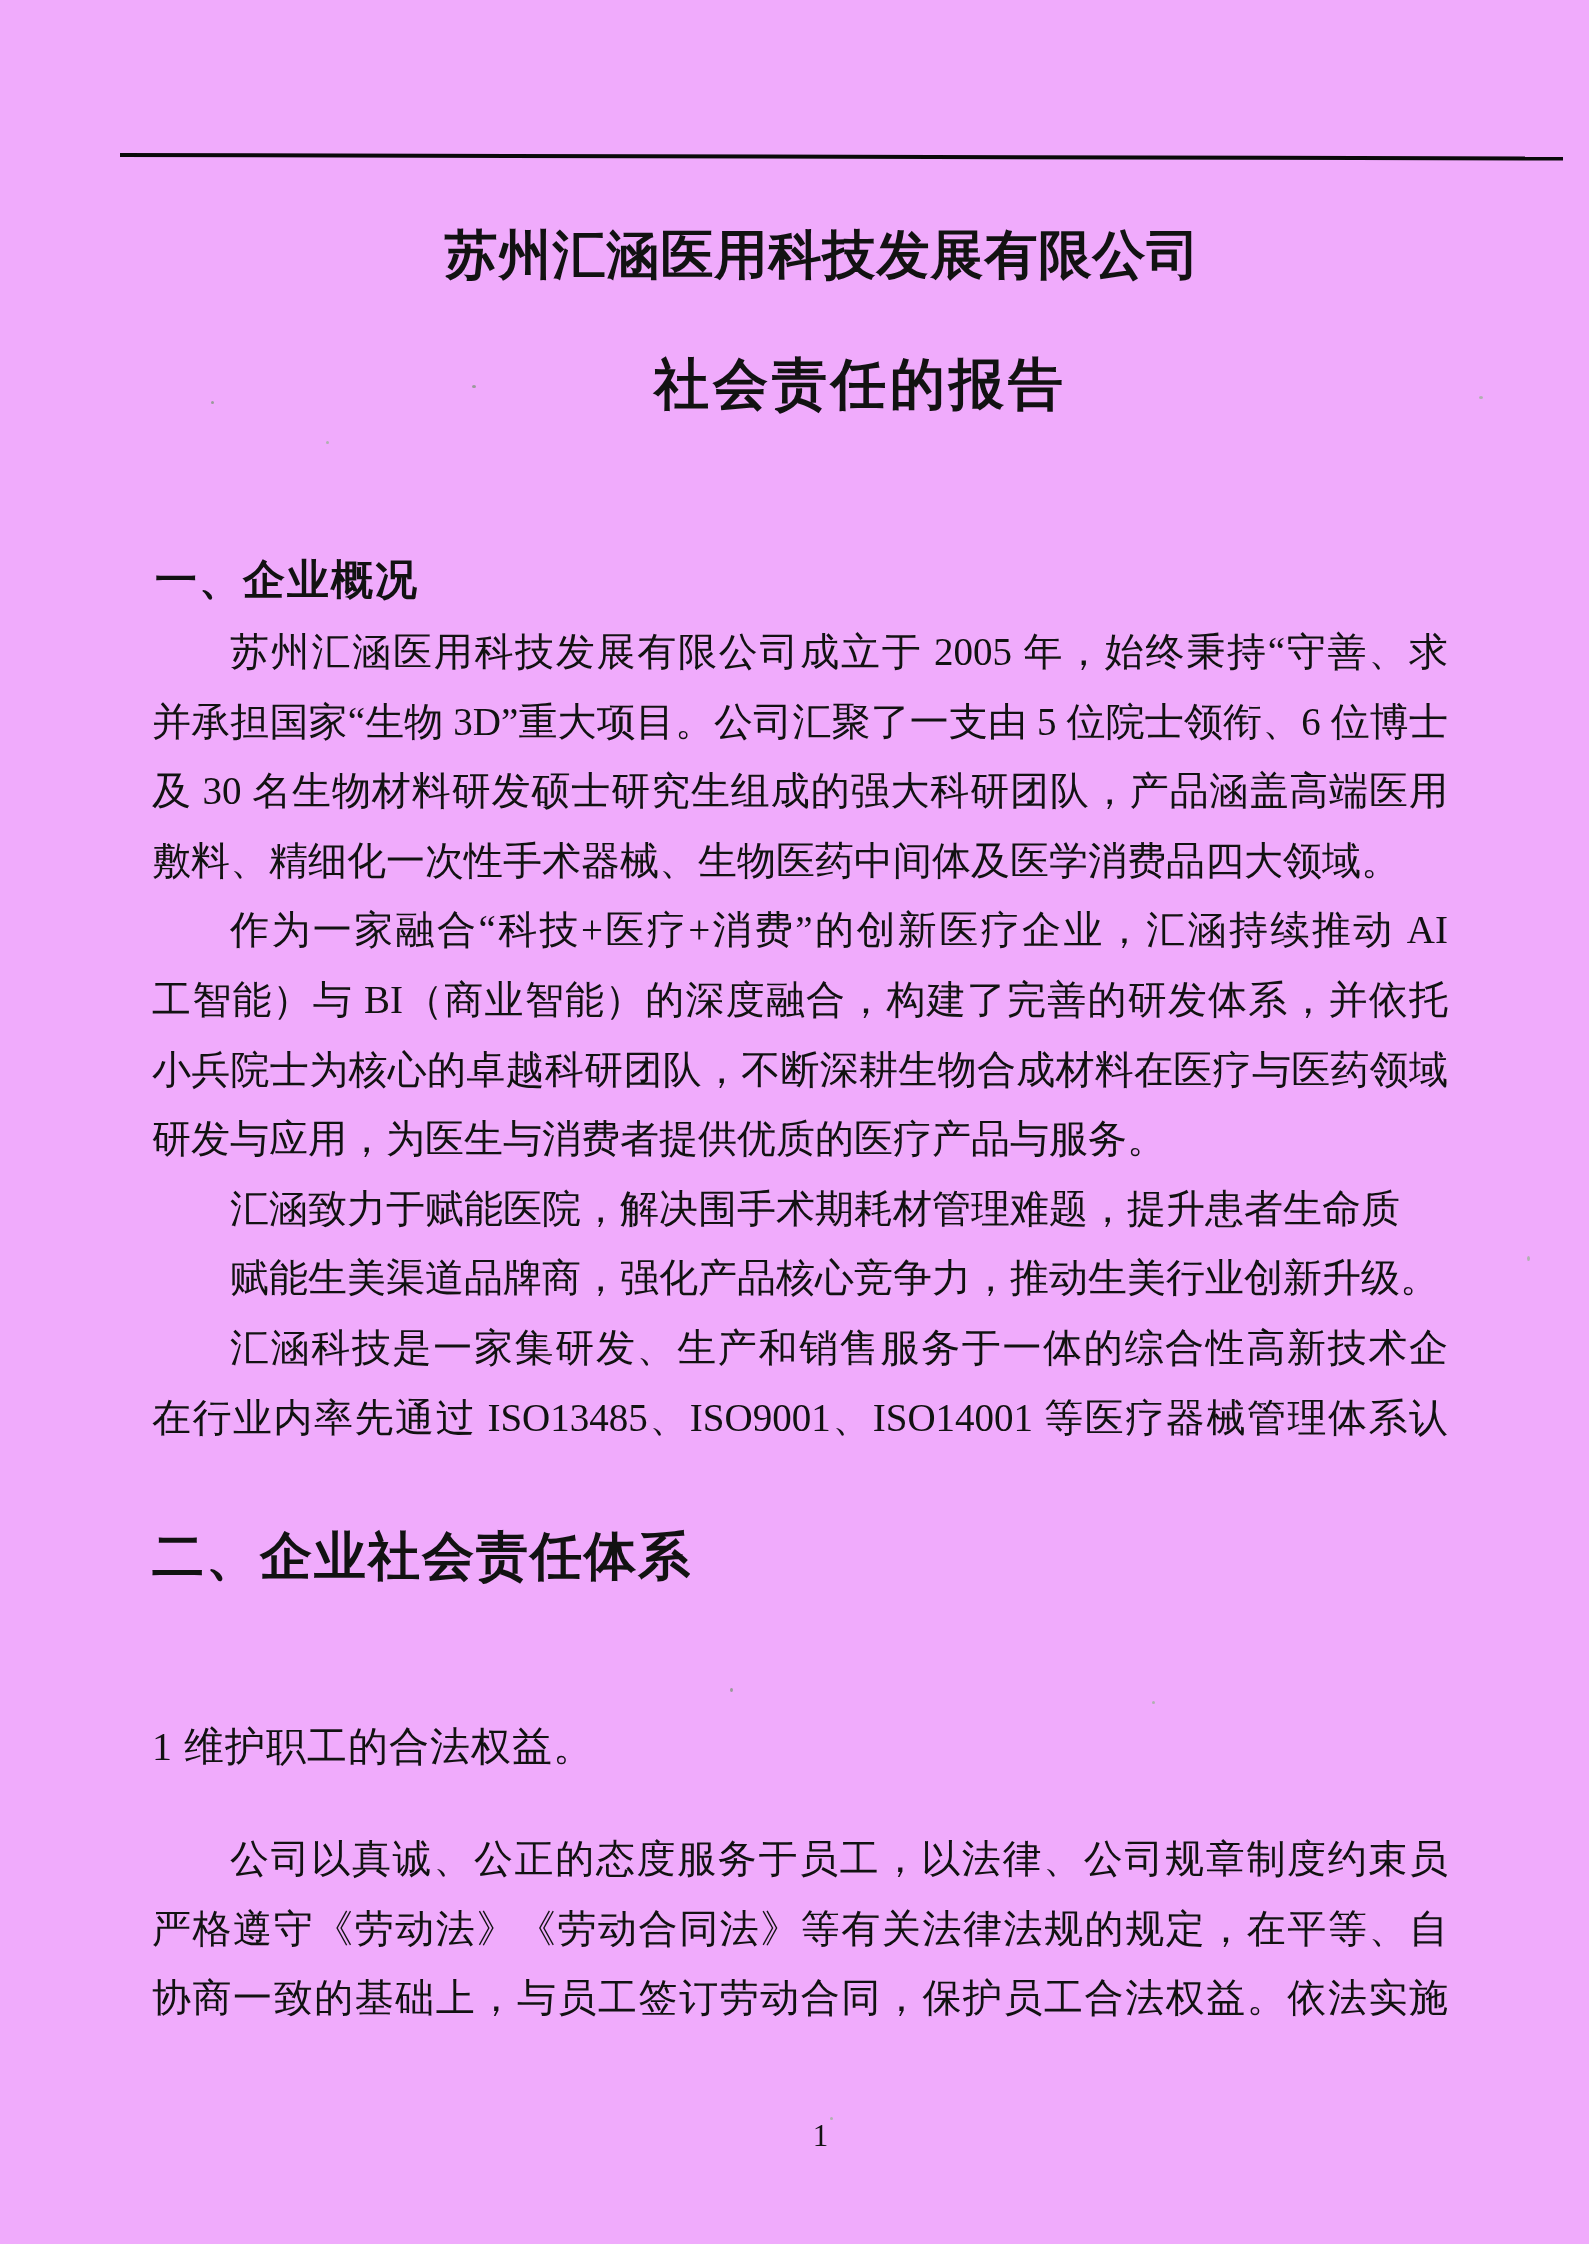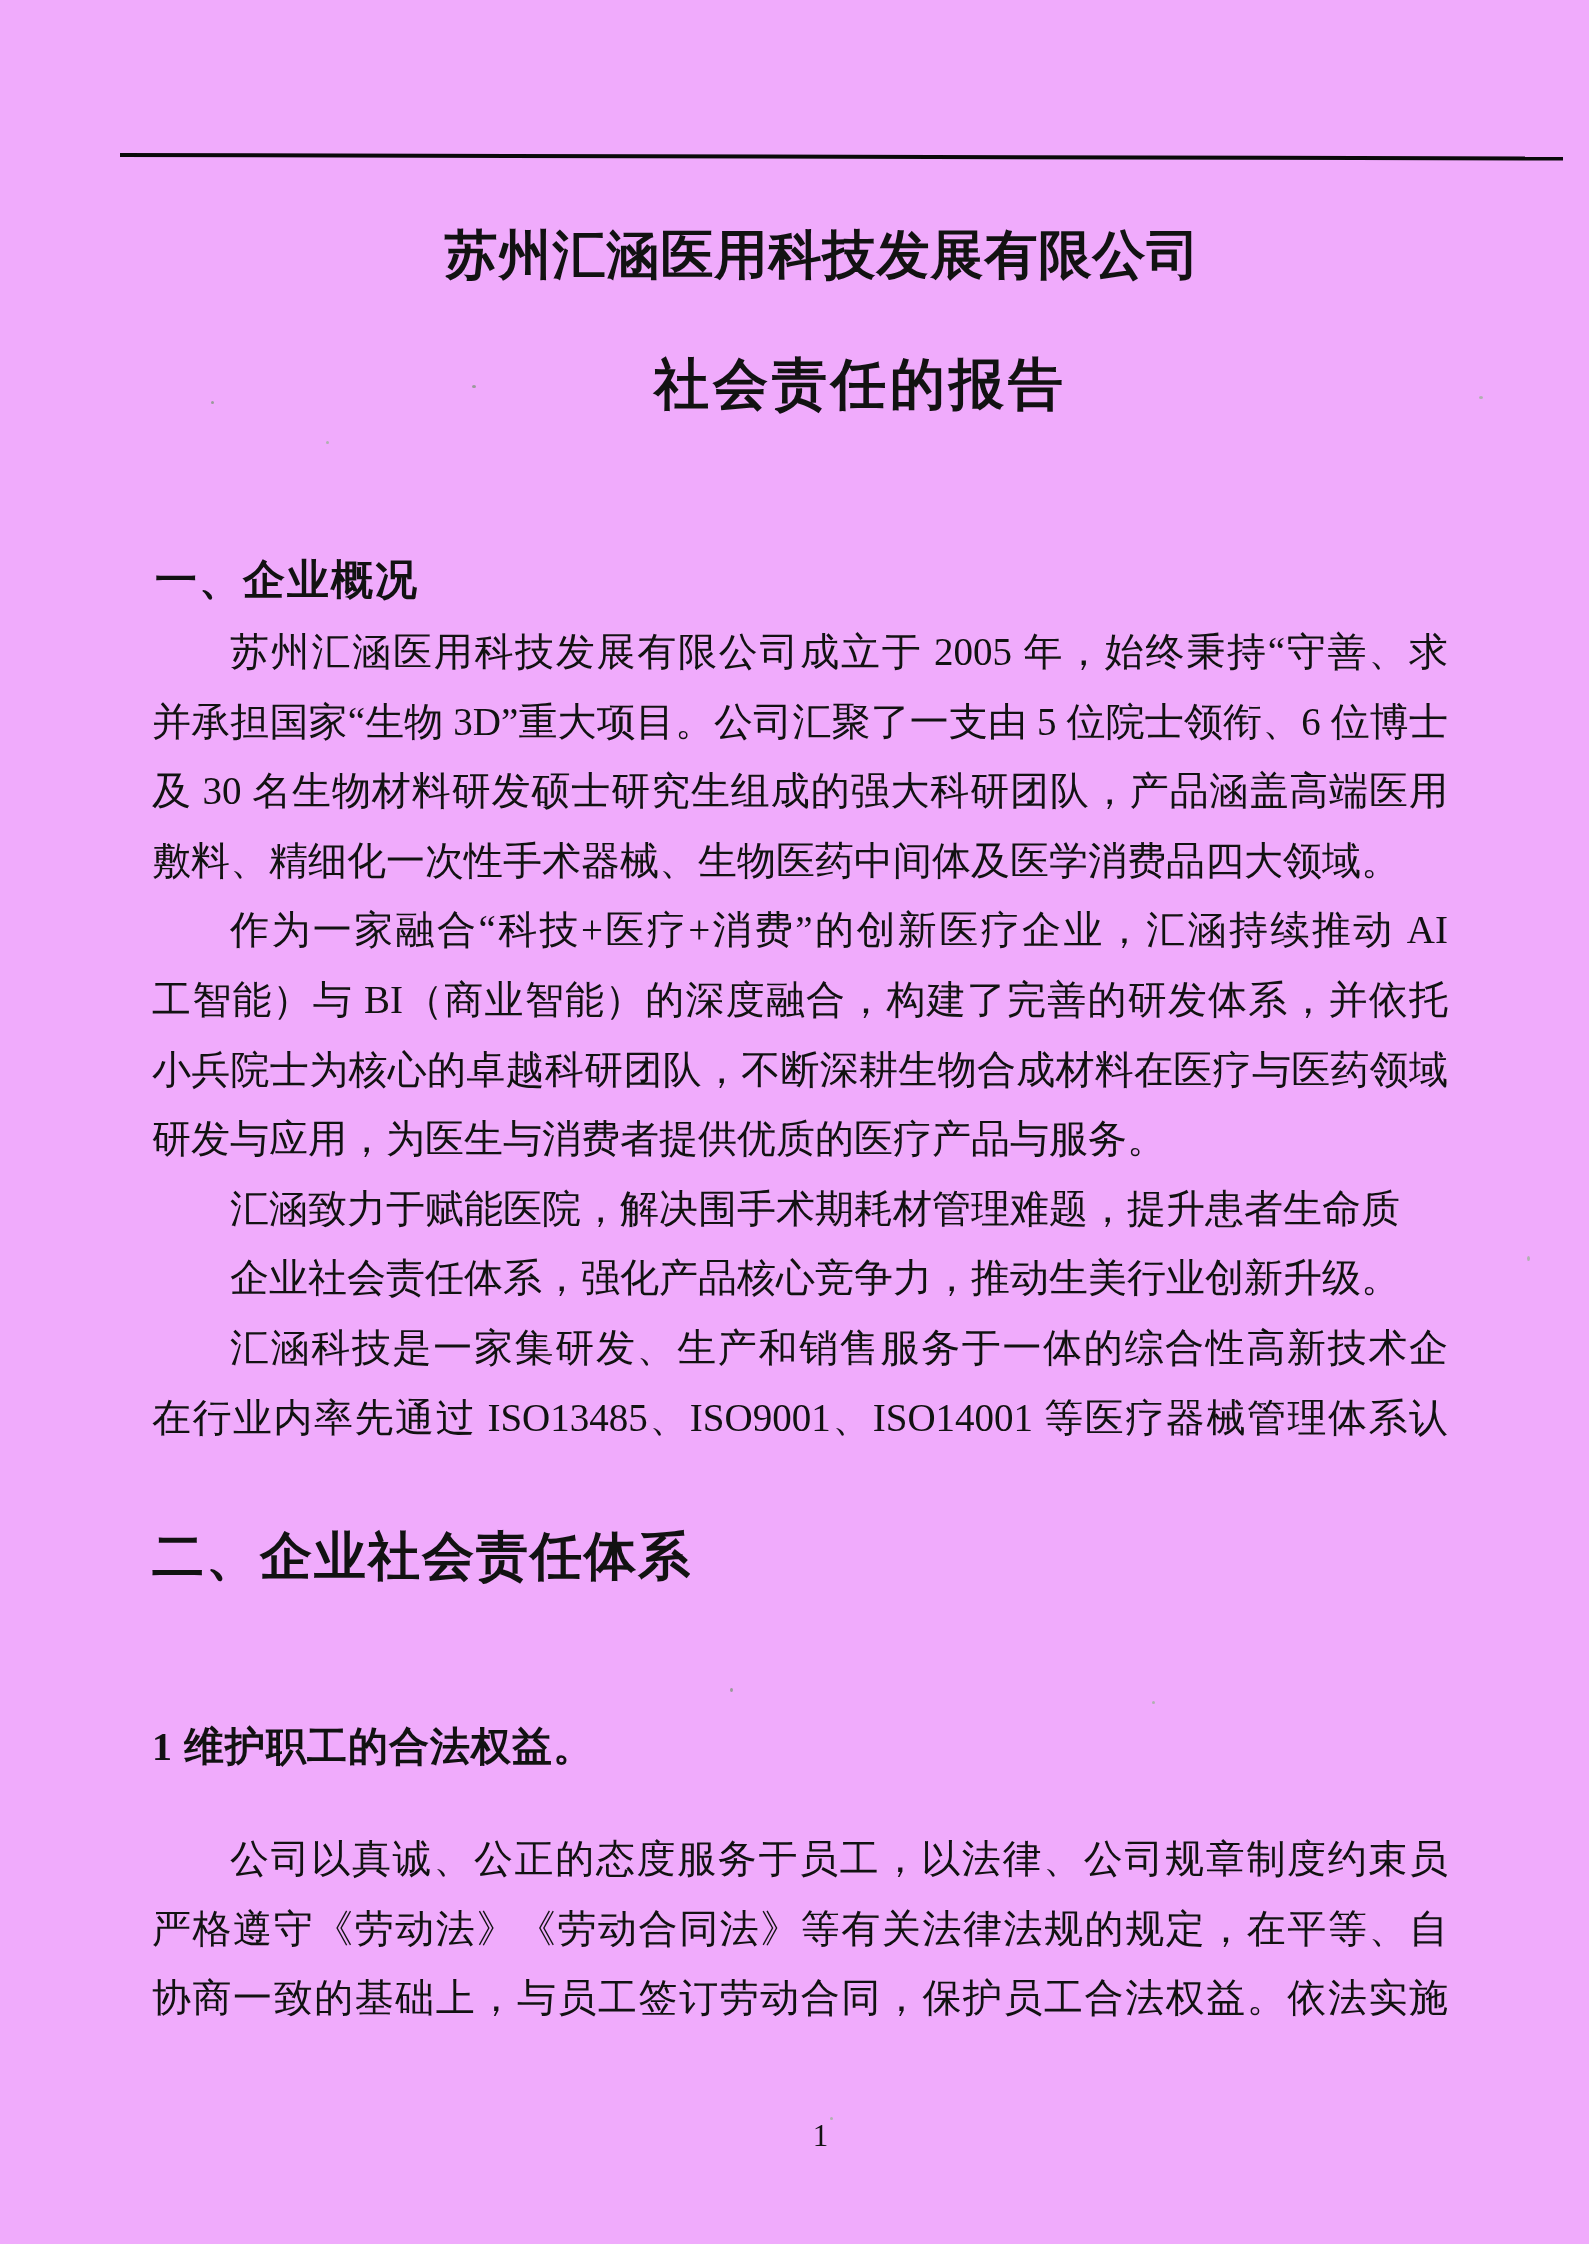--- a/index.html
+++ b/index.html
@@ -69,21 +69,21 @@
     font-size: 52px;
     font-weight: bold;
     letter-spacing: 2px;
     line-height: 56px;
   }
   .h3 {
     position: absolute;
     top: 1719px;
     left: 152px;
     font-size: 40px;
-    font-weight: bold;
+    font-weight: normal;
     letter-spacing: 1px;
     line-height: 56px;
   }
   .body-group {
     position: absolute;
     left: 152px;
     width: 1296px;
   }
   .g1 { top: 617px; }
   .g2 { top: 1824px; }
@@ -139,21 +139,21 @@
   <div class="body-group g1">
       <div class="line indent fill">苏州汇涵医用科技发展有限公司成立于 2005 年，始终秉持“守善、求正”</div>
       <div class="line fill">并承担国家“生物 3D”重大项目。公司汇聚了一支由 5 位院士领衔、6 位博士</div>
       <div class="line fill">及 30 名生物材料研发硕士研究生组成的强大科研团队，产品涵盖高端医用生物</div>
       <div class="line">敷料、精细化一次性手术器械、生物医药中间体及医学消费品四大领域。</div>
       <div class="line indent fill">作为一家融合“科技+医疗+消费”的创新医疗企业，汇涵持续推动 AI（人</div>
       <div class="line fill">工智能）与 BI（商业智能）的深度融合，构建了完善的研发体系，并依托以付</div>
       <div class="line fill">小兵院士为核心的卓越科研团队，不断深耕生物合成材料在医疗与医药领域的</div>
       <div class="line">研发与应用，为医生与消费者提供优质的医疗产品与服务。</div>
       <div class="line indent">汇涵致力于赋能医院，解决围手术期耗材管理难题，提升患者生命质量；</div>
-      <div class="line indent">企业社会责任体系，强化产品核心竞争力，推动生美行业创新升级。</div>
+      <div class="line indent">赋能生美渠道品牌商，强化产品核心竞争力，推动生美行业创新升级。</div>
       <div class="line indent fill">汇涵科技是一家集研发、生产和销售服务于一体的综合性高新技术企业，</div>
       <div class="line fill">在行业内率先通过 ISO13485、ISO9001、ISO14001 等医疗器械管理体系认证。</div>
     </div>
 
   <div class="h2">二、企业社会责任体系</div>
 
   <div class="h3">1 维护职工的合法权益。</div>
 
   <div class="body-group g2">
       <div class="line indent fill">公司以真诚、公正的态度服务于员工，以法律、公司规章制度约束员工，</div>

